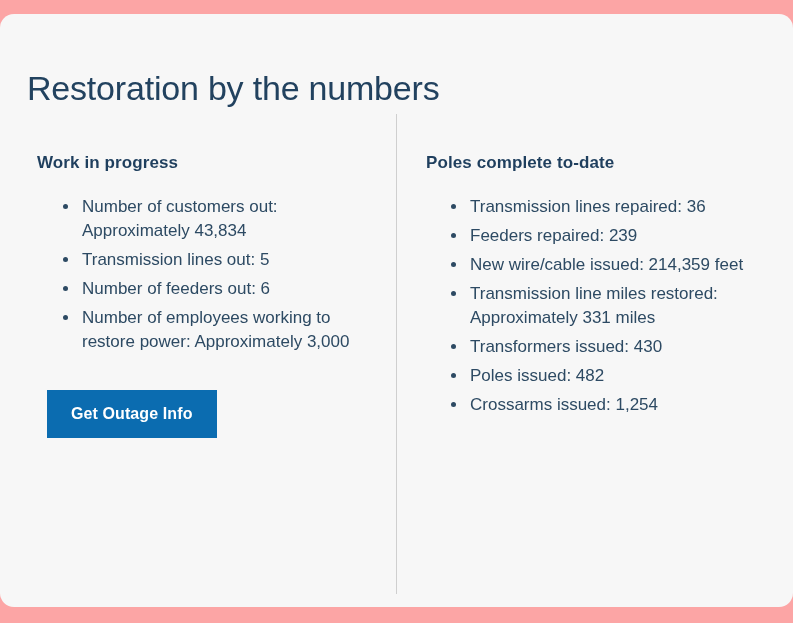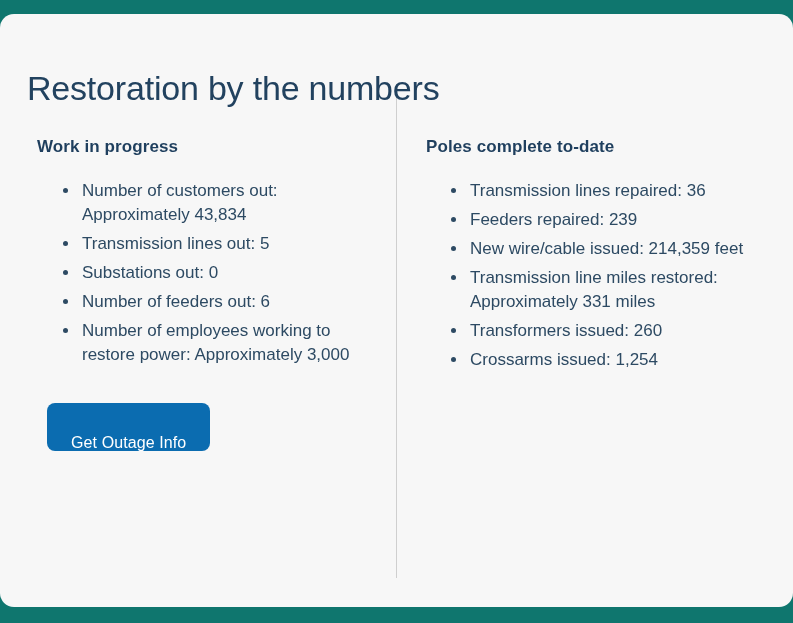--- a/index.html
+++ b/index.html
@@ -12,21 +12,21 @@
     height: 623px;
     overflow: hidden;
     font-family: "Liberation Sans", sans-serif;
     -webkit-font-smoothing: antialiased;
   }
 
   .page {
     position: relative;
     width: 793px;
     height: 623px;
-    background: #0f766e;
+    background: #fca5a5;
   }
 
   
   .card {
     position: absolute;
     left: 0;
     top: 14px;
     width: 793px;
     height: 593px;
     background: #f7f7f7;
@@ -42,21 +42,21 @@
     font-weight: 300;
     letter-spacing: -0.2px;
     color: #22425f;
     line-height: 46px;
     white-space: nowrap;
   }
 
   .columns {
     position: absolute;
     left: 0;
-    top: 84px;
+    top: 100px;
     width: 793px;
     height: 480px;
   }
 
   .divider {
     position: absolute;
     left: 396px;
     top: 0px;
     width: 1px;
     height: 480px;
@@ -113,64 +113,65 @@
     padding-top: 31px;
     padding-left: 10px;
   }
   .cta-button {
     display: inline-block;
     background: #0b6cb0;
     color: #ffffff;
     font-size: 16px;
     line-height: 48px;
     height: 48px;
-    padding: 16px 24px;
+    padding: 0 24px;
     border: none;
-    border-radius: 8px;
+    border-radius: 0;
     cursor: pointer;
     font-family: "Liberation Sans", sans-serif;
     letter-spacing: 0.1px;
+    font-weight: bold;
   }
 </style>
 </head>
 <body>
 
 <div class="page">
   <div class="card">
 
     <h1 class="card-title">Restoration by the numbers</h1>
 
     <div class="columns">
 
       <div class="divider"></div>
 
       <div class="col col-left">
         <h2 class="col-heading">Work in progress</h2>
 
         <ul class="stats">
           <li>Number of customers out: Approximately 43,834</li>
           <li>Transmission lines out: 5</li>
-          <li>Substations out: 0</li>
           <li>Number of feeders out: 6</li>
           <li>Number of employees working to restore power: Approximately 3,000</li>
         </ul>
 
         <div class="cta-wrap">
           <button class="cta-button">Get Outage Info</button>
         </div>
       </div>
 
       <div class="col col-right">
         <h2 class="col-heading">Poles complete to-date</h2>
 
         <ul class="stats">
           <li>Transmission lines repaired: 36</li>
           <li>Feeders repaired: 239</li>
           <li>New wire/cable issued: 214,359 feet</li>
           <li>Transmission line miles restored: Approximately 331 miles</li>
-          <li>Transformers issued: 260</li>
+          <li>Transformers issued: 430</li>
+          <li>Poles issued: 482</li>
           <li>Crossarms issued: 1,254</li>
         </ul>
       </div>
 
     </div>
   </div>
 </div>
 
 </body></html>

